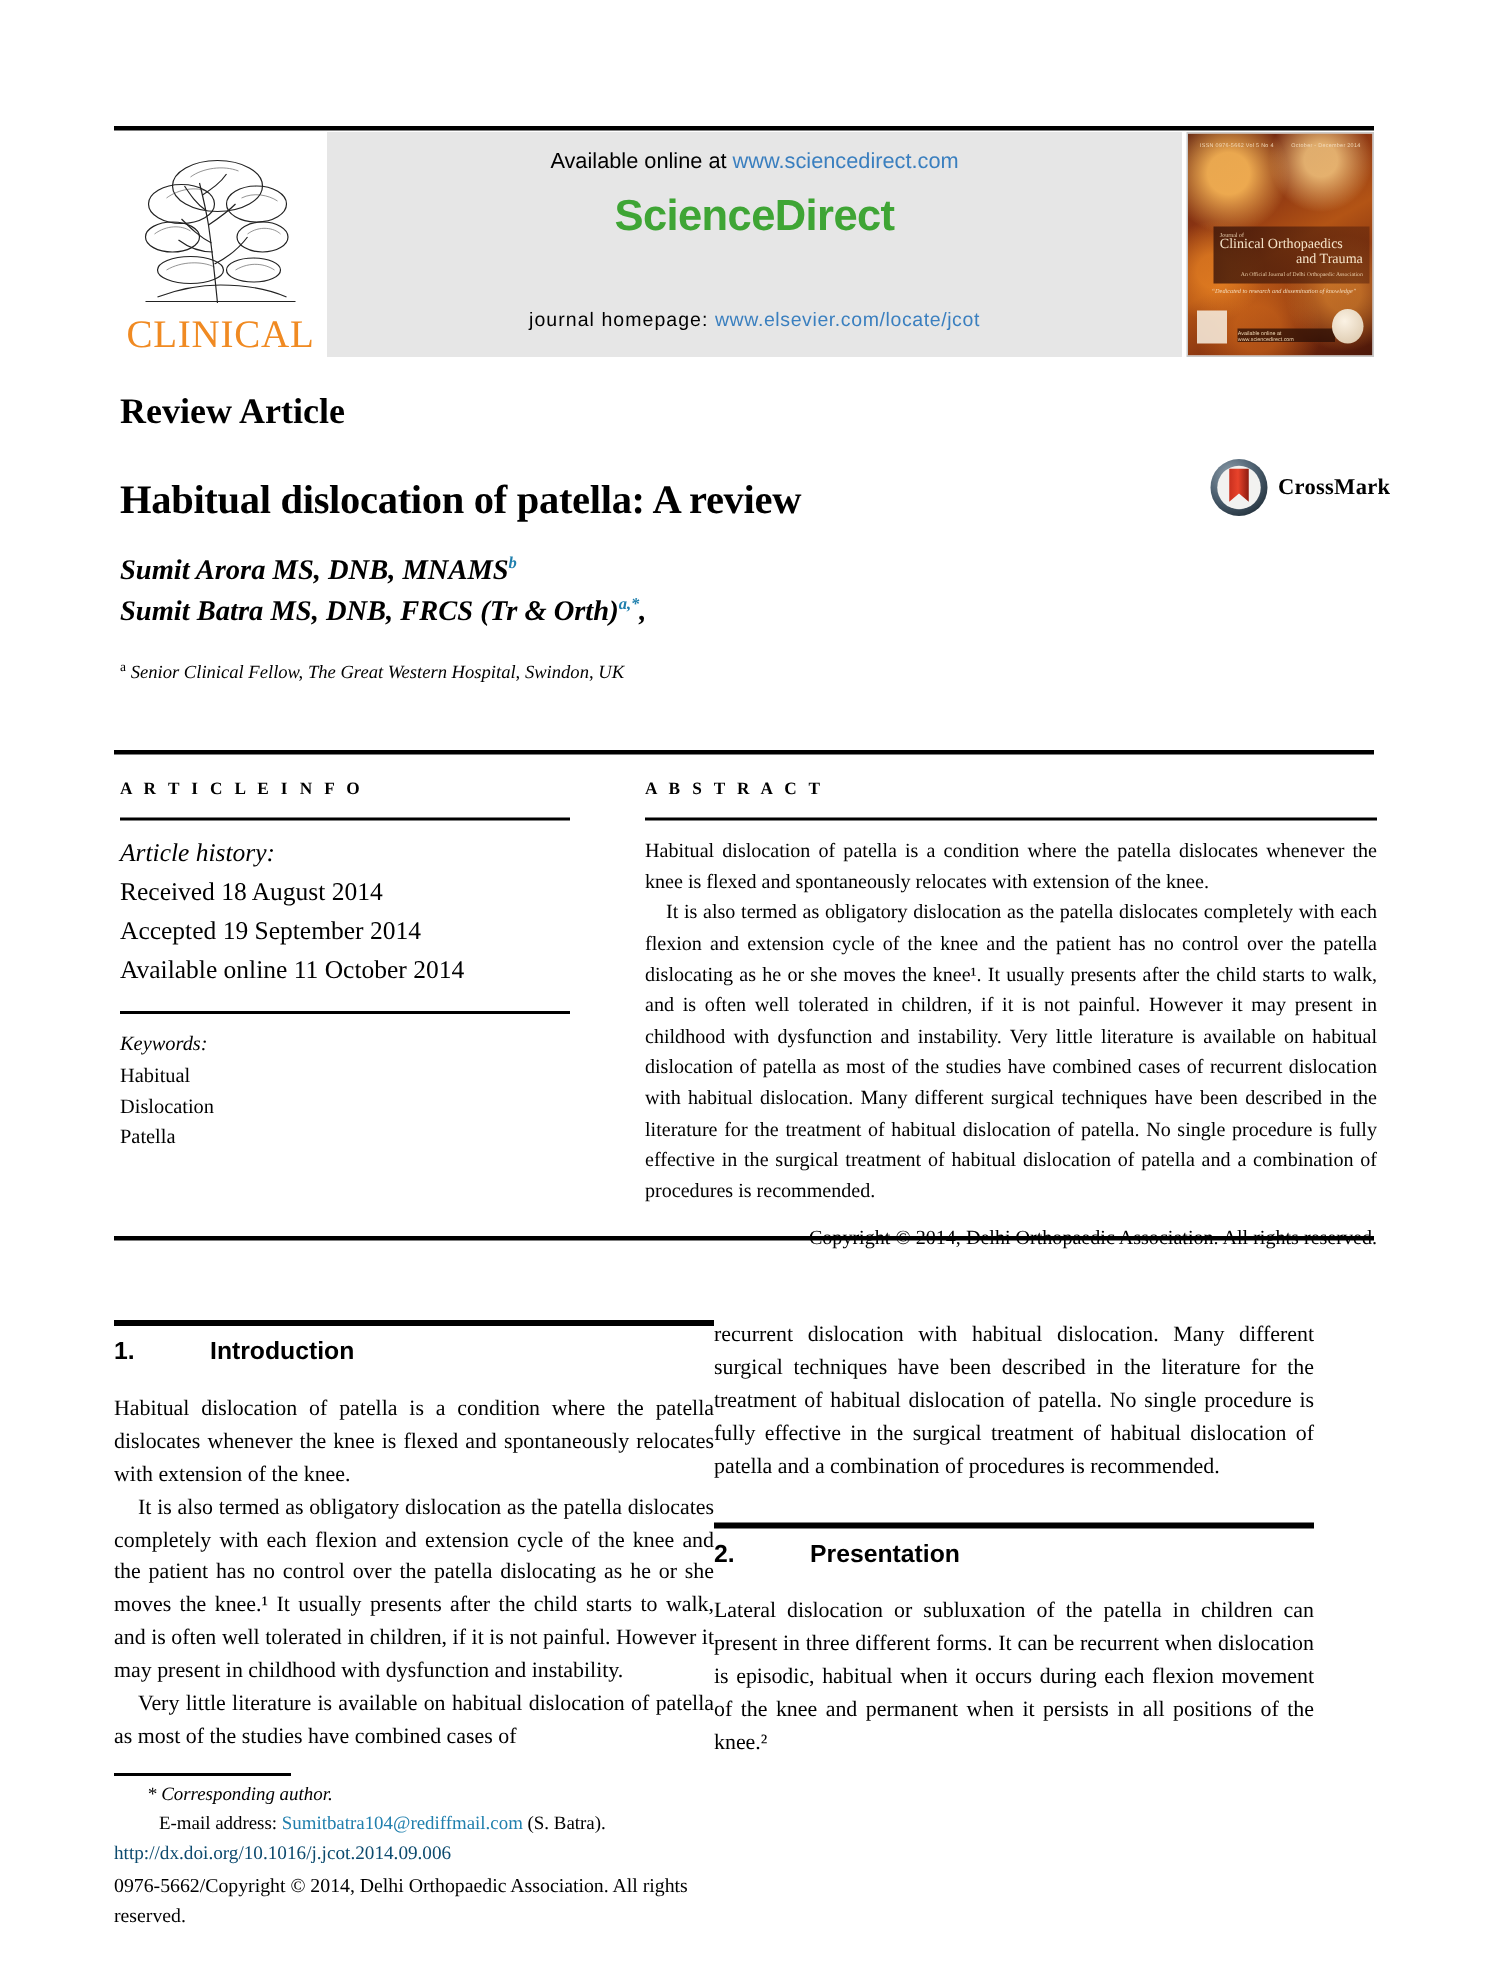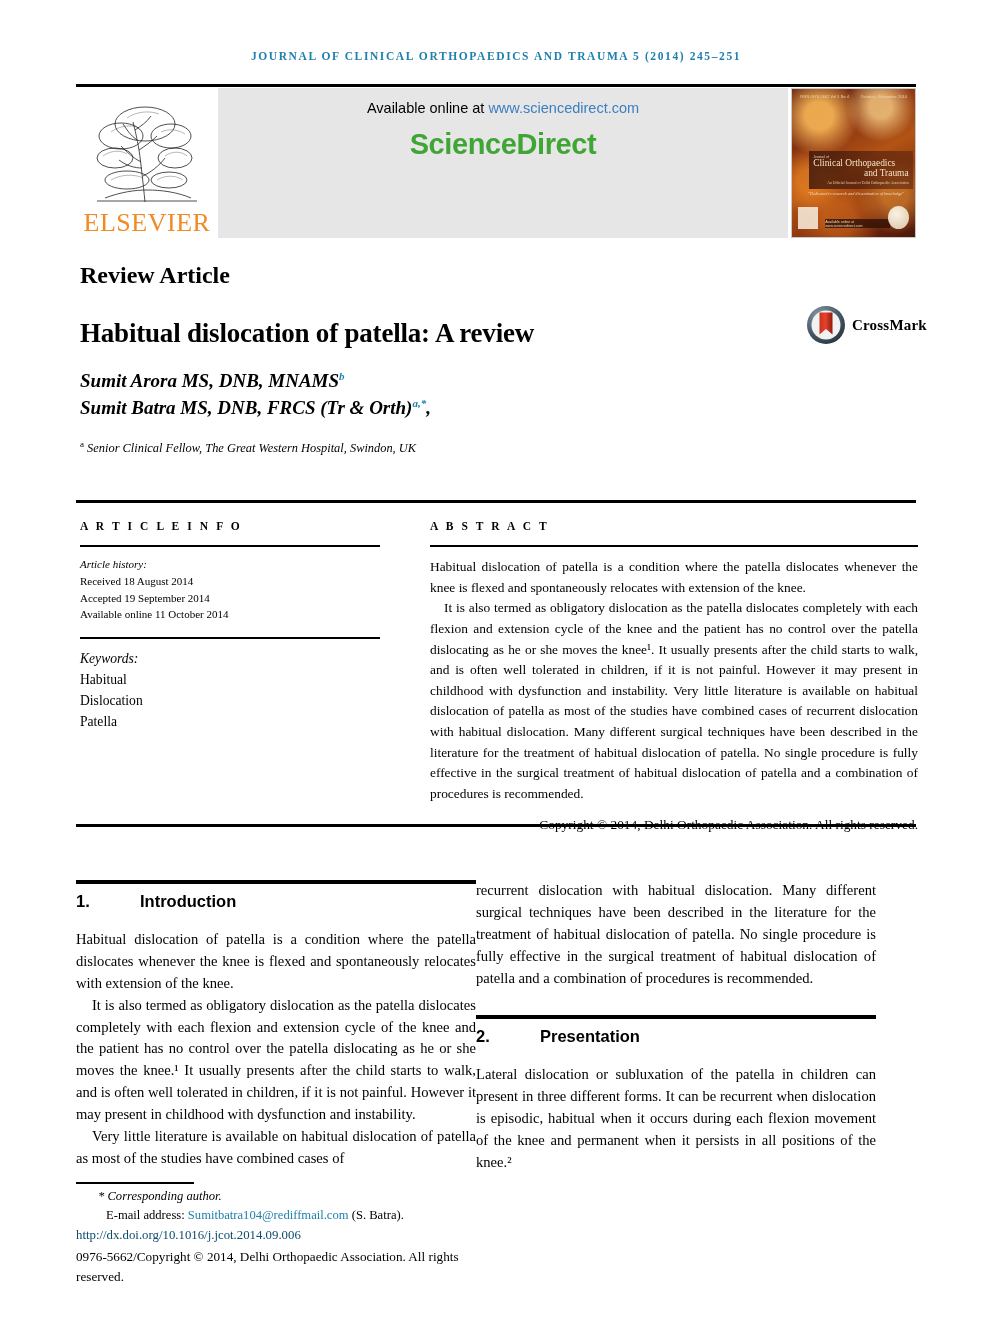--- a/index.html
+++ b/index.html
@@ -250,21 +250,21 @@
     font-size: 11.5px;
     font-weight: bold;
     letter-spacing: 2.6px;
   }
   .thin-rule {
     height: 2px; background: #000; margin-top: 13px;
   }
   .info-body {
     margin-top: 9px;
     font-family: "Liberation Serif", serif;
-    font-size: 11px;
+    font-size: 17px;
     line-height: 1.53;
   }
   .info-body .hdr { font-style: italic; }
   .kw-rule { height: 2px; background: #000; margin-top: 14px; }
   .kw-body {
     margin-top: 10px;
     font-family: "Liberation Serif", serif;
     font-size: 13.6px;
     line-height: 1.53;
   }
@@ -341,21 +341,20 @@
   .fn-doi { color: #0c4a6e; font-size: 12.8px; margin-top: 1px; }
   .fn-issn { font-size: 13.2px; margin-top: 2px; }
 
   .clearfix::after { content:""; display:block; clear:both; }
 </style>
 </head>
 <body>
 
 <div class="page">
 
-  <div class="running-head">JOURNAL OF CLINICAL ORTHOPAEDICS AND TRAUMA 5 (2014) 245–251</div>
   <div class="rule-top"></div>
 
   <div class="masthead">
 
     <div class="elsevier-block">
       <svg class="tree-svg" width="120" height="110" viewBox="0 0 120 110">
         <g stroke="#222" stroke-width="0.8" fill="none">
           <path d="M58 100 C56 80 54 62 52 48 C50 36 48 28 46 20"></path>
           <path d="M52 48 C58 44 64 40 70 34"></path>
           <path d="M54 60 C46 56 40 50 34 44"></path>
@@ -376,29 +375,32 @@
         <g stroke="#333" stroke-width="0.5" fill="none" opacity="0.7">
           <path d="M40 16 C48 10 62 8 72 12"></path>
           <path d="M24 30 C32 24 44 22 52 26"></path>
           <path d="M74 30 C82 26 92 28 98 32"></path>
           <path d="M16 54 C24 48 34 48 40 52"></path>
           <path d="M78 54 C86 48 96 50 100 54"></path>
           <path d="M24 78 C34 72 48 72 56 76"></path>
           <path d="M70 78 C80 72 90 74 96 78"></path>
         </g>
       </svg>
-      <div class="elsevier-word">ELSEVIER</div>
+      <div class="elsevier-word">CLINICAL</div>
     </div>
 
     <div class="sd-banner">
       <div class="avail-line">
         <span>Available online at </span><span class="sd-url">www.sciencedirect.com</span>
       </div>
       <div class="sd-logo">
         <span class="sci">Science</span><span class="direct">Direct</span>
+      </div>
+      <div class="homepage-line">
+        <span>journal homepage: </span><span class="jlink">www.elsevier.com/locate/jcot</span>
       </div>
     </div>
 
     <div class="cover-block">
       <div class="cover-img">
         <div class="cover-top-line">
           <span>ISSN 0976-5662  Vol 5 No 4</span>
           <span>October - December 2014</span>
         </div>
         <div class="cover-title-band">

